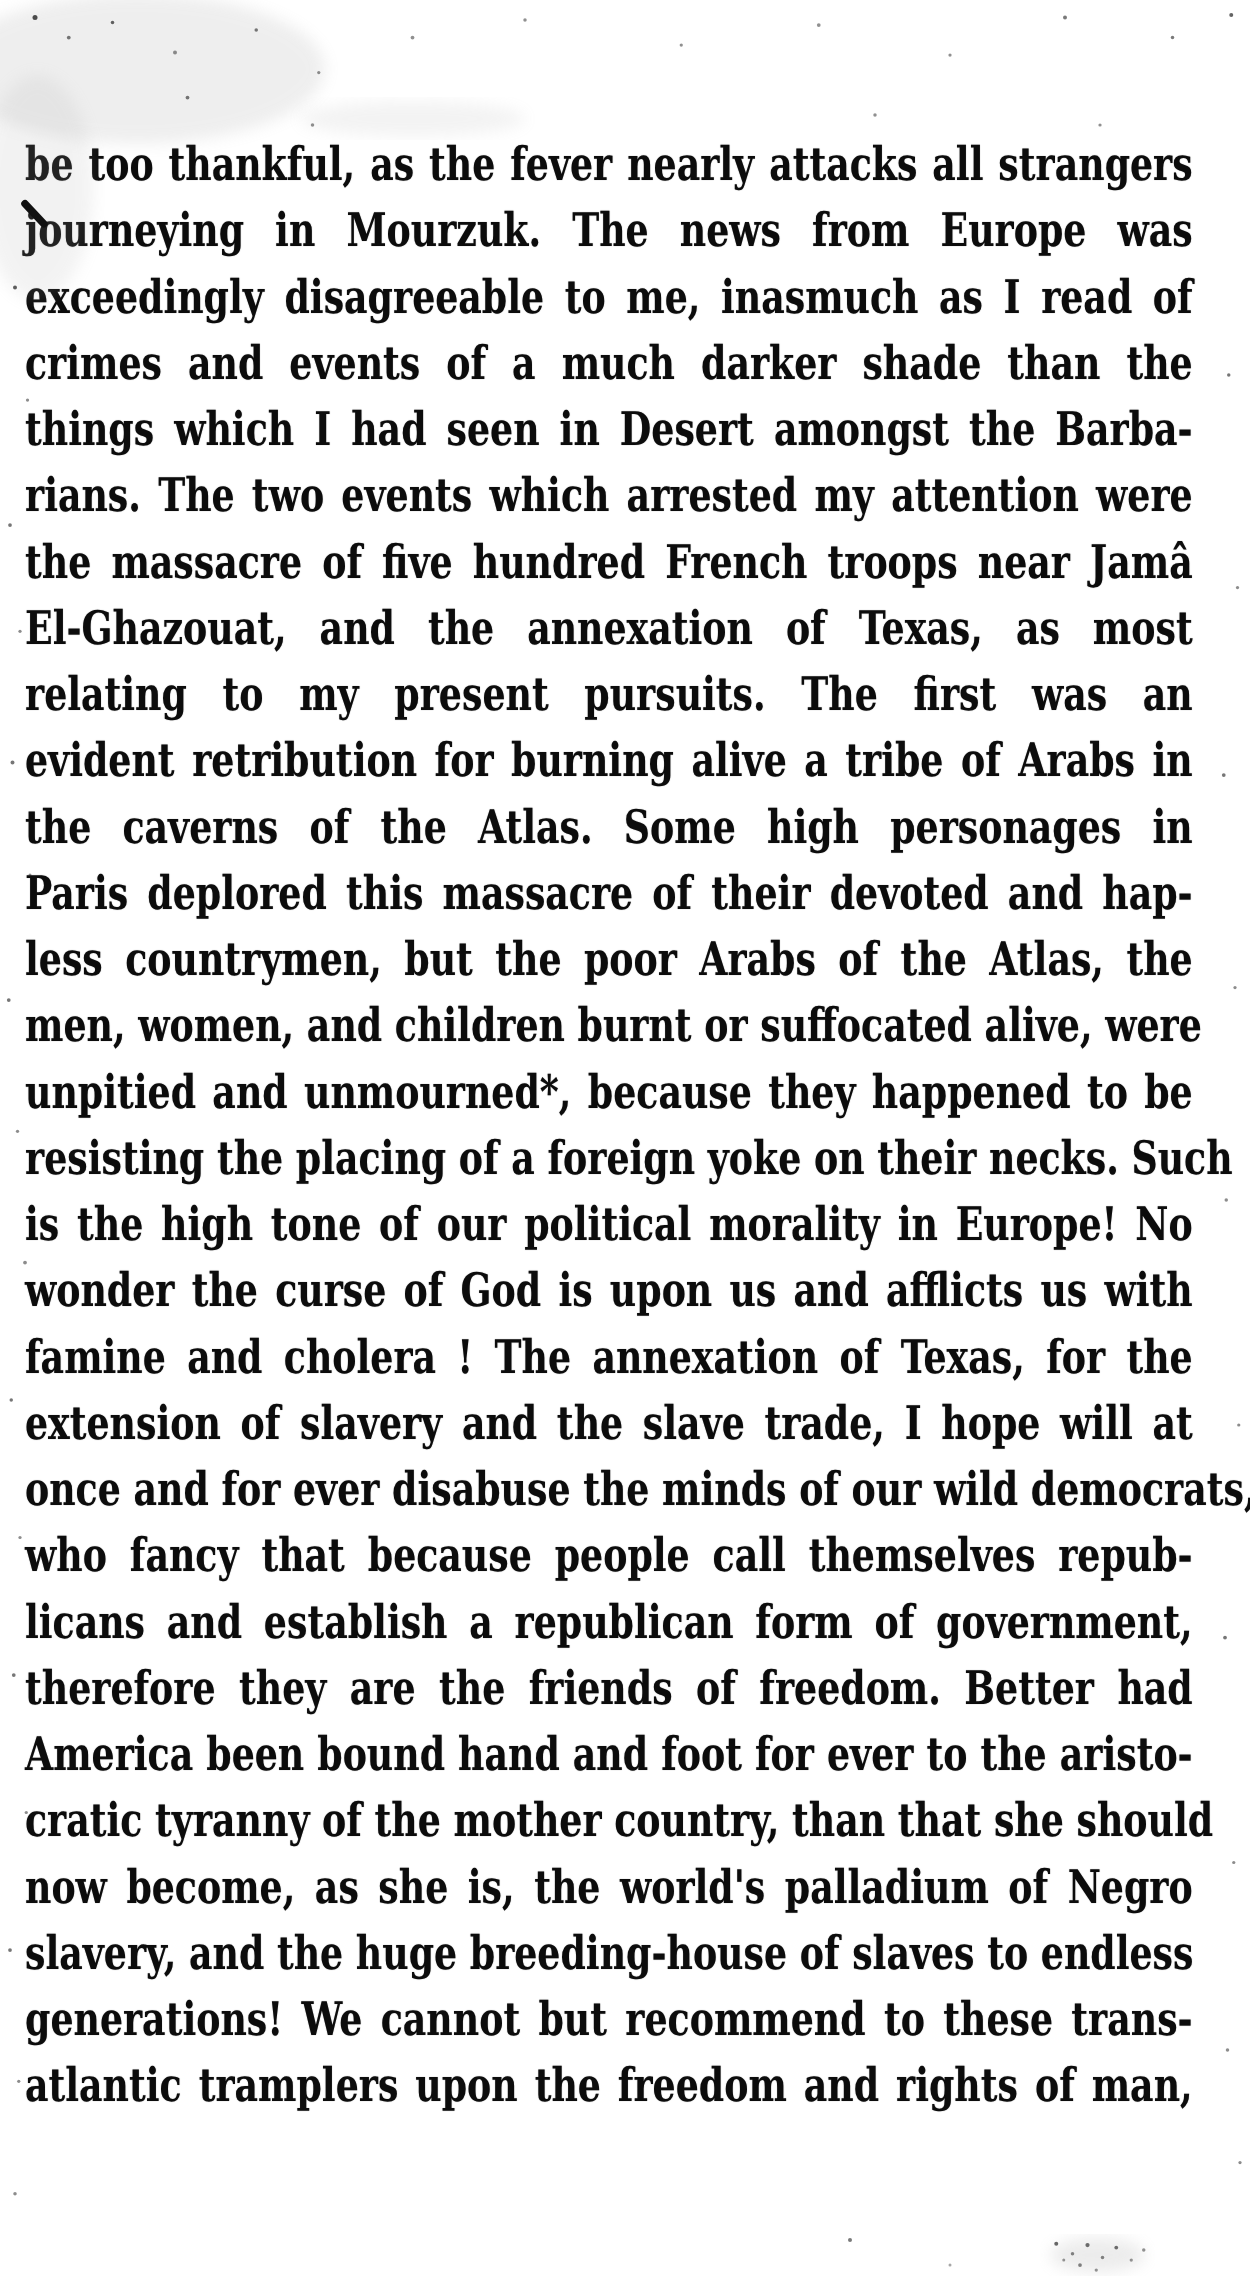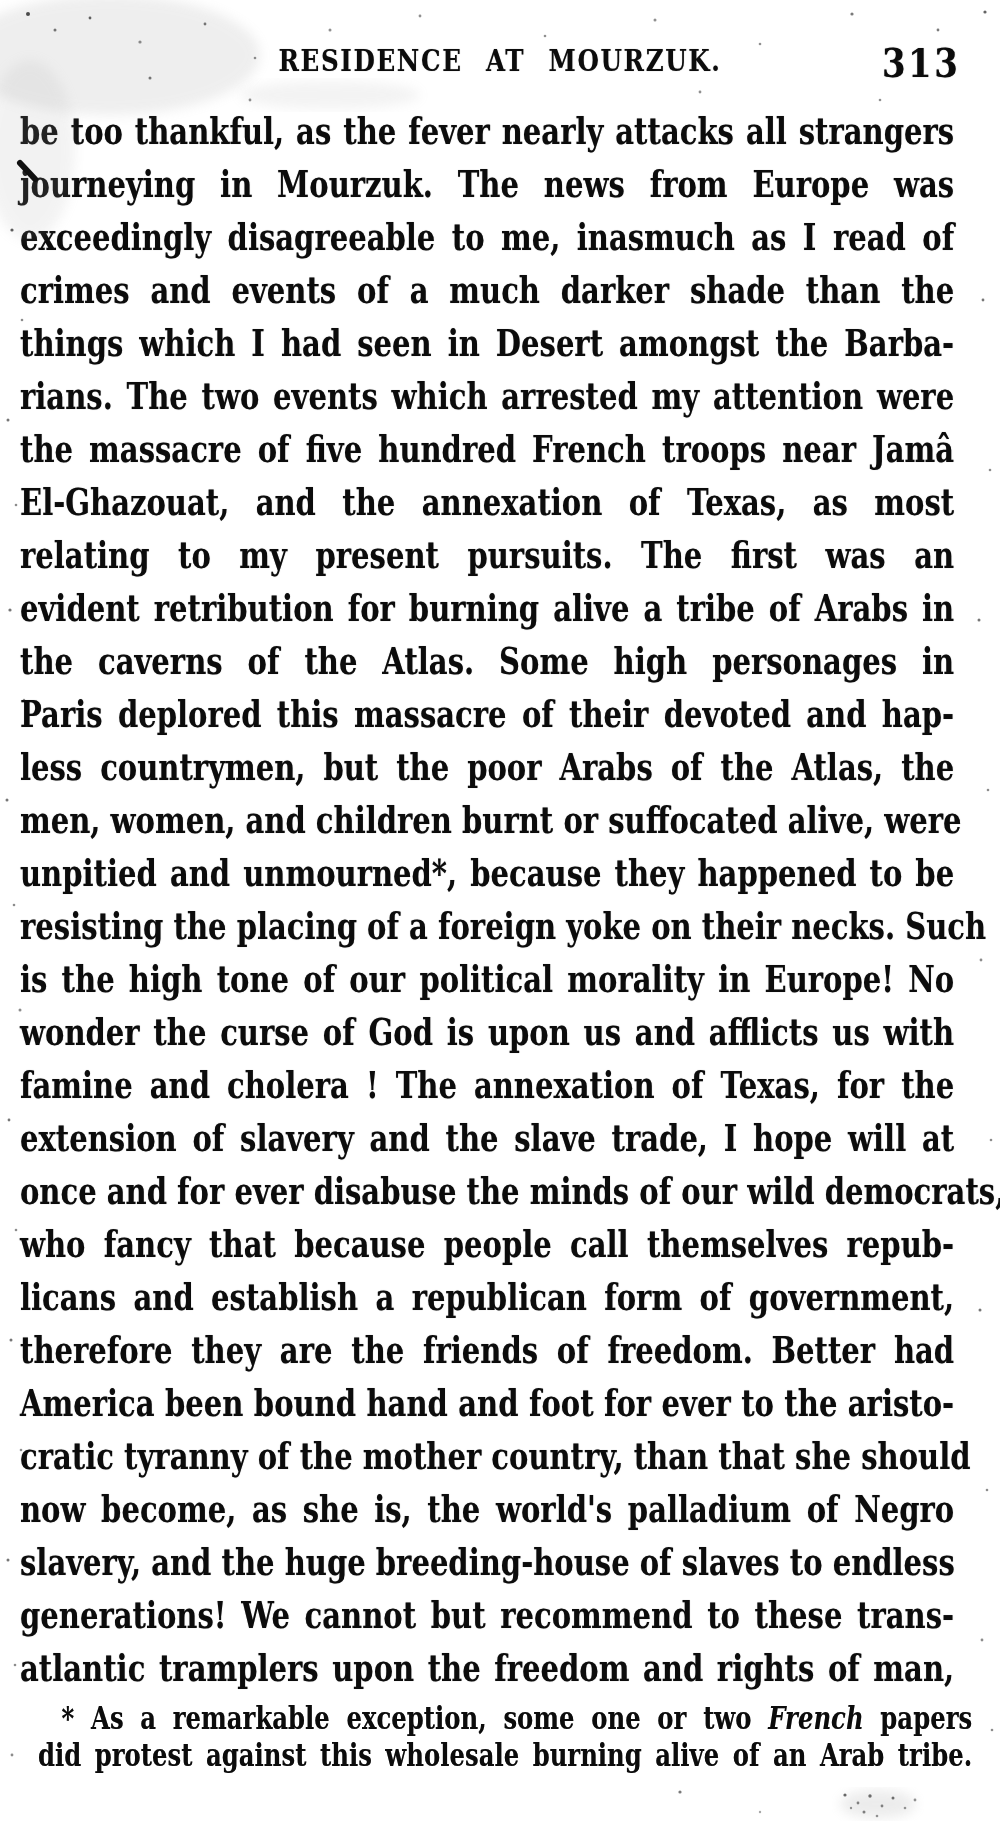--- a/index.html
+++ b/index.html
@@ -48,24 +48,20 @@
   }
   .foot-line.first{text-indent:30px;}
   .foot-line i{font-style:italic;}
   .noise{position:absolute;inset:0;width:1000px;height:1821px;pointer-events:none;}
 </style>
 </head>
 <body>
 
 <div class="page">
 
-  <div class="header">
-    <div class="header-title">RESIDENCE AT MOURZUK.</div>
-    <div class="page-number">313</div>
-  </div>
 
   <div class="body">
       <div class="line">be too thankful, as the fever nearly attacks all strangers</div>
       <div class="line">journeying in Mourzuk. The news from Europe was</div>
       <div class="line">exceedingly disagreeable to me, inasmuch as I read of</div>
       <div class="line">crimes and events of a much darker shade than the</div>
       <div class="line">things which I had seen in Desert amongst the Barba-</div>
       <div class="line">rians. The two events which arrested my attention were</div>
       <div class="line">the massacre of five hundred French troops near Jamâ</div>
       <div class="line">El-Ghazouat, and the annexation of Texas, as most</div>
@@ -86,29 +82,20 @@
       <div class="line">licans and establish a republican form of government,</div>
       <div class="line">therefore they are the friends of freedom. Better had</div>
       <div class="line">America been bound hand and foot for ever to the aristo-</div>
       <div class="line">cratic tyranny of the mother country, than that she should</div>
       <div class="line">now become, as she is, the world's palladium of Negro</div>
       <div class="line">slavery, and the huge breeding-house of slaves to endless</div>
       <div class="line">generations! We cannot but recommend to these trans-</div>
       <div class="line">atlantic tramplers upon the freedom and rights of man,</div>
     </div>
 
-  <div class="footnote">
-    <div class="foot-line first">
-      <span>*</span>
-      <span>As a remarkable exception, some one or two</span>
-      <i>French</i>
-      <span>papers</span>
-    </div>
-    <div class="foot-line">did protest against this wholesale burning alive of an Arab tribe.</div>
-  </div>
 
   <svg class="noise" viewBox="0 0 1000 1821" xmlns="http://www.w3.org/2000/svg">
     <defs>
         <filter id="blur6">
           <feGaussianBlur stdDeviation="6"></feGaussianBlur>
         </filter>
       </defs>
 
     <ellipse cx="110" cy="55" rx="150" ry="60" fill="#9a9a9a" opacity="0.16" filter="url(#blur6)"></ellipse>
     <ellipse cx="30" cy="150" rx="45" ry="90" fill="#aaaaaa" opacity="0.14" filter="url(#blur6)"></ellipse>

